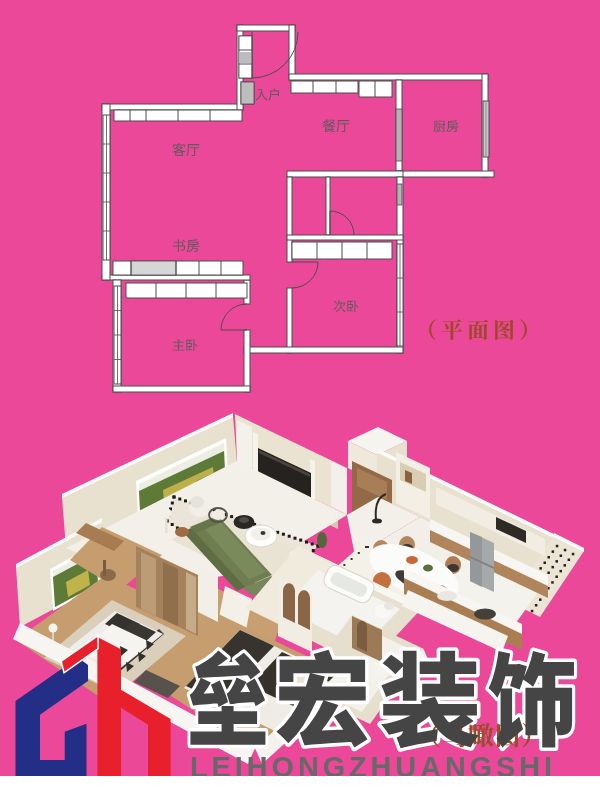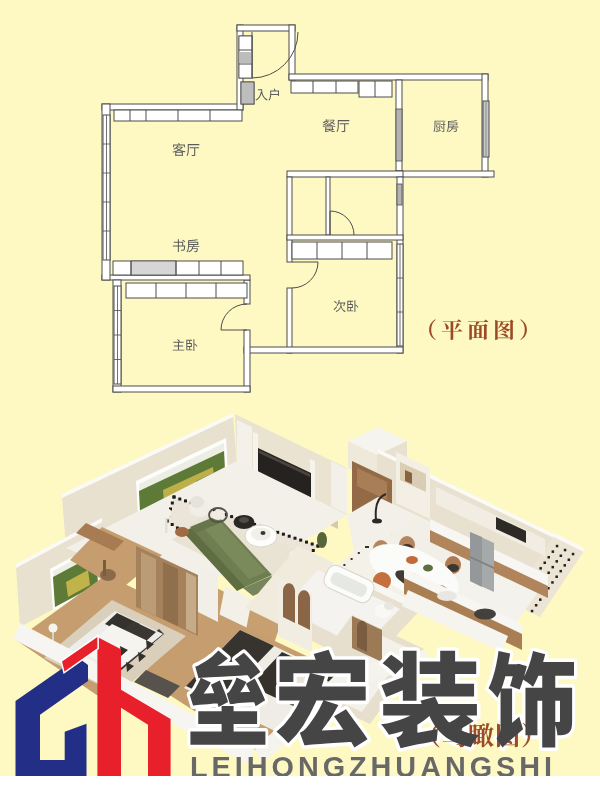--- a/index.html
+++ b/index.html
@@ -1,16 +1,16 @@
 <!DOCTYPE html>
 <html><head>
 <meta charset="utf-8">
 <style>
 html,body{margin:0;padding:0;background:#ffffff;}
-#page{position:relative;width:600px;height:776px;background:#fef9c3;overflow:hidden;}
+#page{position:relative;width:600px;height:776px;background:#ec4899;overflow:hidden;}
 </style>
 </head>
 <body>
 <div id="page">
 <svg width="600" height="800" viewBox="0 0 600 800">
 <g id="floorplan">
 
 <rect x="102" y="104" width="141" height="6" fill="#fff" stroke="#4d4d4d" stroke-width="1"></rect>
 
 <rect x="237" y="25" width="6" height="85" fill="#fff" stroke="#4d4d4d" stroke-width="1"></rect>

